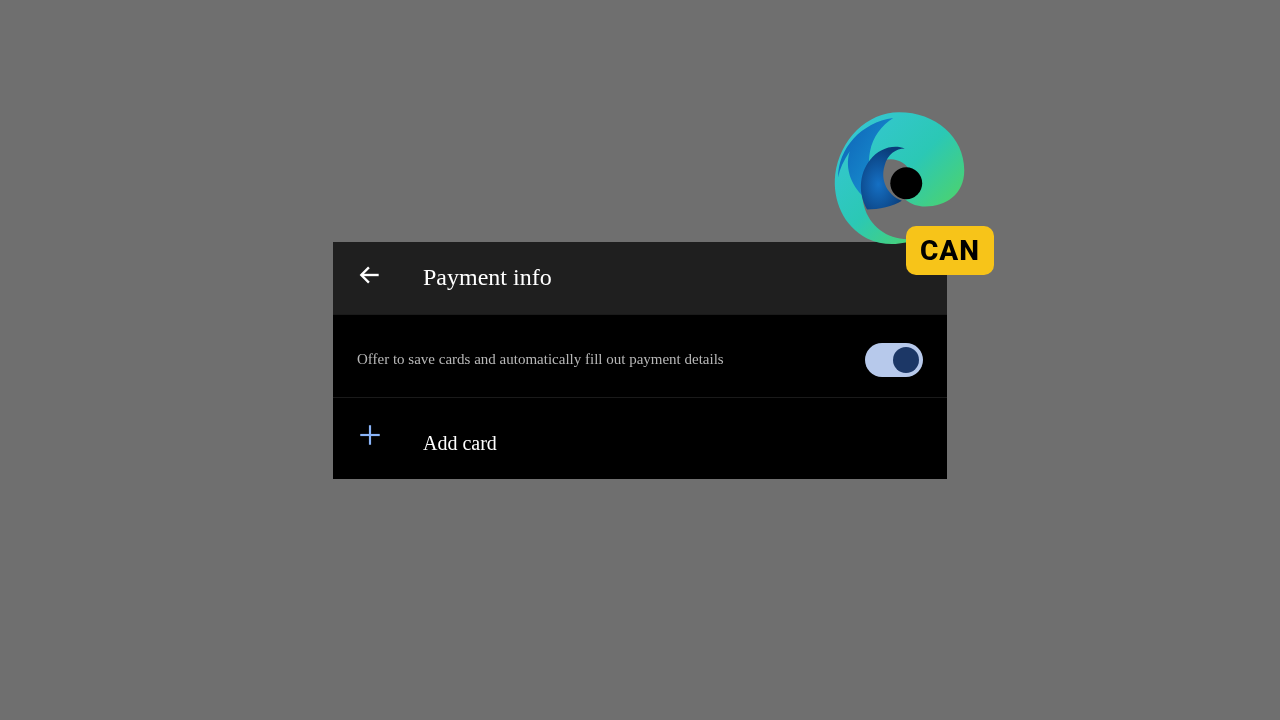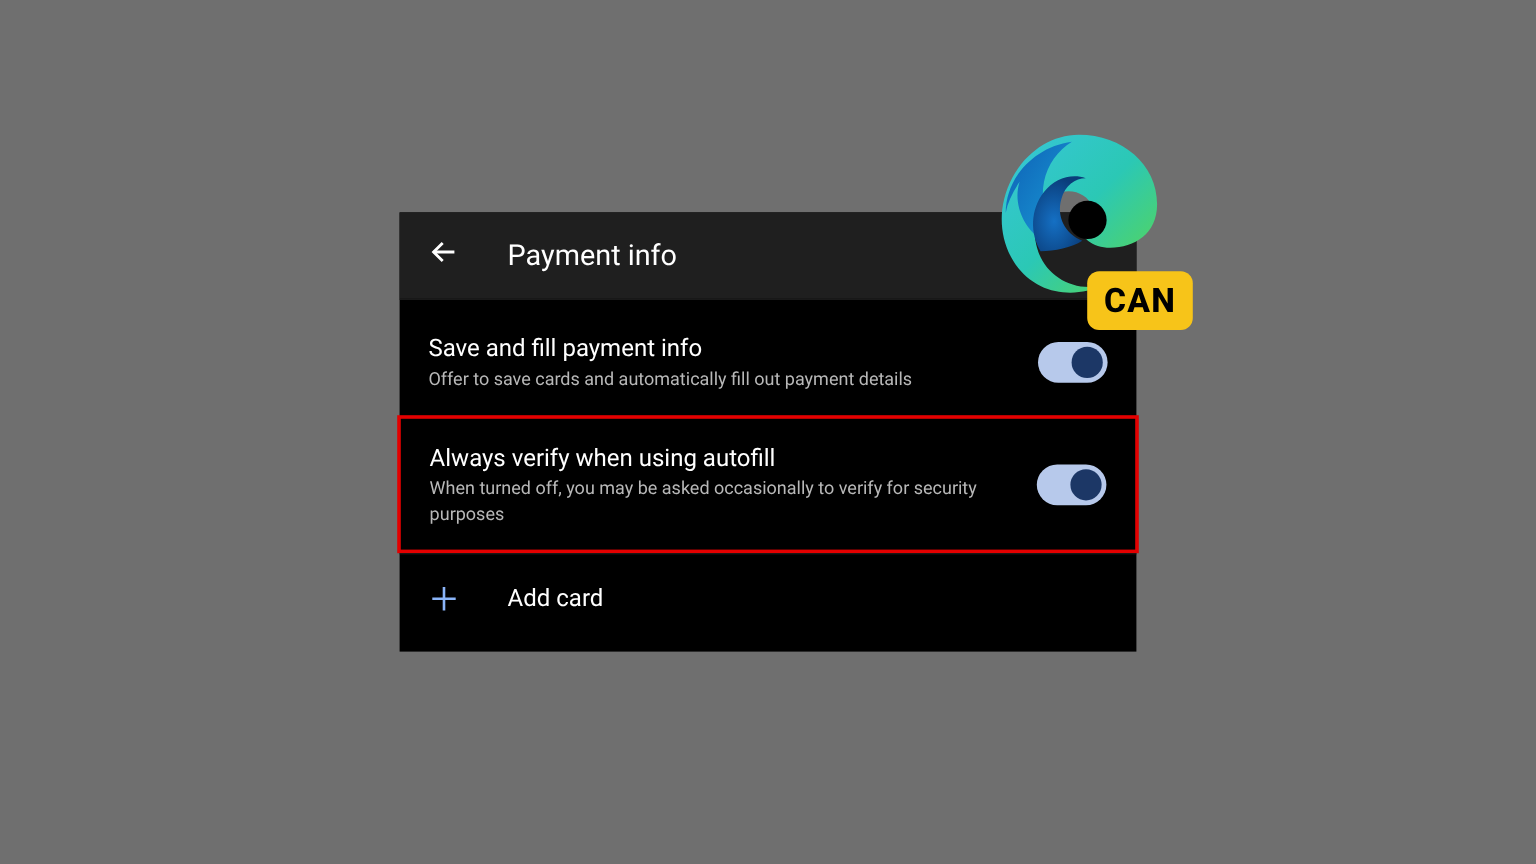--- a/index.html
+++ b/index.html
@@ -14,20 +14,21 @@
       font-family: -apple-system, BlinkMacSystemFont, "Segoe UI", Roboto, sans-serif;
       display: flex;
       align-items: center;
       justify-content: center;
       position: relative;
     }
     .settings-panel {
       width: 614px;
       background: #000;
       position: relative;
+      font-family: Liberation Serif, serif;
     }
     .header {
       display: flex;
       align-items: center;
       padding: 20px 24px;
       background: #1f1f1f;
     }
     .back-arrow {
       color: #fff;
       font-size: 24px;
@@ -77,21 +78,21 @@
       border-radius: 50%;
       top: 4px;
       right: 4px;
     }
     .highlighted {
       border: 3px solid #e30000;
       margin: 0 -2px;
     }
     .add-card-item {
       display: flex;
-      align-items: flex-start;
+      align-items: flex-end;
       padding: 24px 24px;
       border-top: 1px solid #1a1a1a;
       cursor: pointer;
     }
     .plus-icon {
       color: #8ab4f8;
       font-size: 26px;
       font-weight: 300;
       width: 30px;
       margin-right: 36px;
@@ -135,37 +136,27 @@
       <svg width="26" height="26" viewBox="0 0 24 24" fill="none" stroke="white" stroke-width="2.2">
         <line x1="20" y1="12" x2="4" y2="12"></line>
         <polyline points="11,5 4,12 11,19"></polyline>
       </svg>
     </div>
     <div class="page-title">Payment info</div>
   </div>
 
   <div class="setting-item" style="padding-top:28px;">
     <div class="setting-text">
-      <div class="setting-title">Save and fill payment info</div>
       <div class="setting-description">Offer to save cards and automatically fill out payment details</div>
     </div>
     <div class="toggle">
       <div class="toggle-knob"></div>
     </div>
   </div>
 
-  <div class="setting-item highlighted">
-    <div class="setting-text">
-      <div class="setting-title">Always verify when using autofill</div>
-      <div class="setting-description">When turned off, you may be asked occasionally to verify for security purposes</div>
-    </div>
-    <div class="toggle">
-      <div class="toggle-knob"></div>
-    </div>
-  </div>
 
   <div class="add-card-item">
     <div class="plus-icon">
       <svg width="26" height="26" viewBox="0 0 24 24" fill="none" stroke="#8ab4f8" stroke-width="2">
         <line x1="12" y1="3" x2="12" y2="21"></line>
         <line x1="3" y1="12" x2="21" y2="12"></line>
       </svg>
     </div>
     <div class="add-card-label">Add card</div>
   </div>

